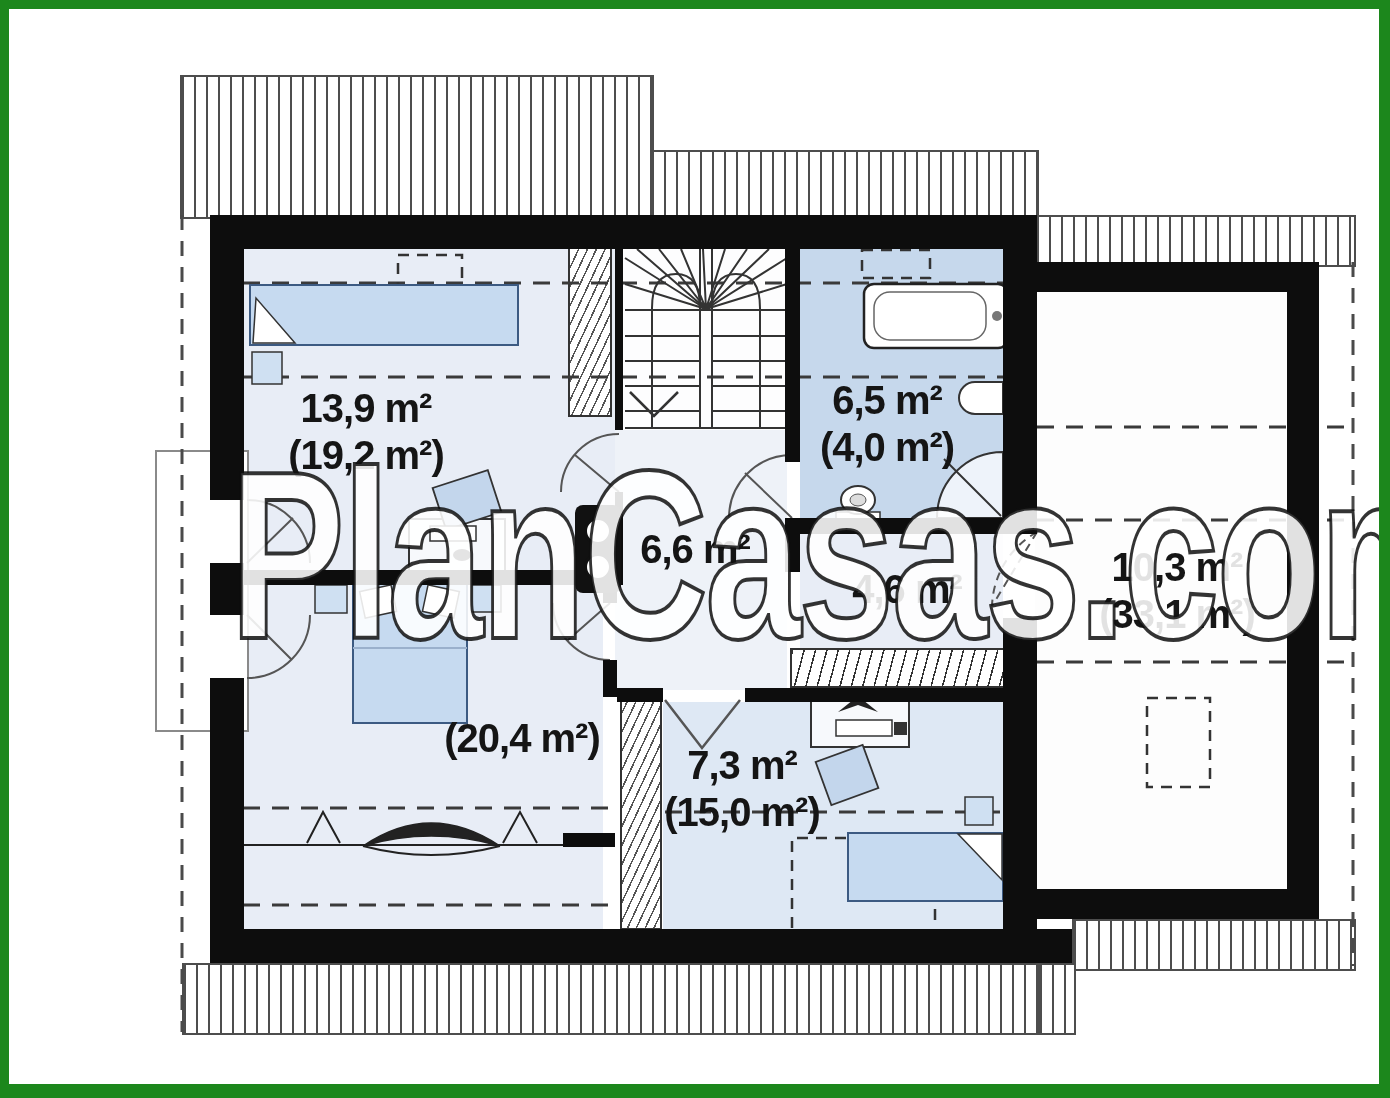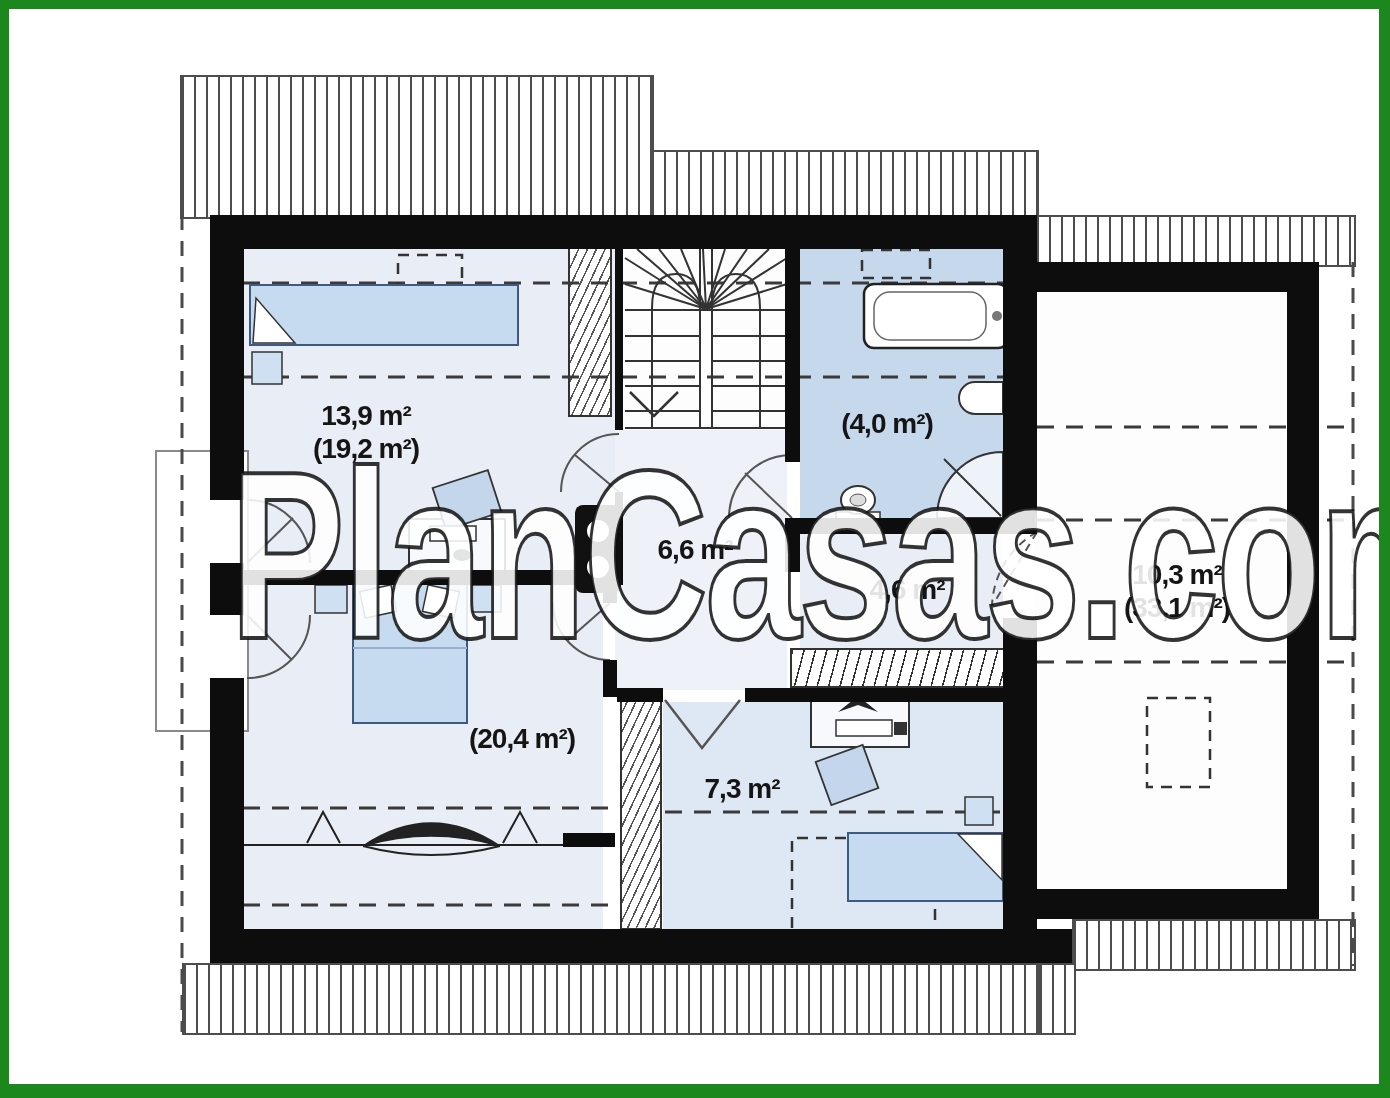--- a/index.html
+++ b/index.html
@@ -10,21 +10,21 @@
   .roof{position:absolute;background-color:#fff;border:2px solid #4d4d4d;z-index:2;
         background-image:repeating-linear-gradient(90deg,#4d4d4d 0 2px,transparent 2px 12px);}
   .balcony{position:absolute;border:2px solid #8a8a8a;background:#fff;z-index:2;}
   .furn{position:absolute;background:#fff;border:2px solid #333;z-index:6;box-sizing:border-box;}
   .hatch-wardrobe{background-image:repeating-linear-gradient(115deg,#555 0 1.5px,transparent 1.5px 8px);}
   .hatch-hanger{background-image:repeating-linear-gradient(105deg,#333 0 1.5px,transparent 1.5px 11px);}
   svg.overlay{position:absolute;left:0;top:0;z-index:8;}
   .chimney{position:absolute;background:#111;border-radius:8px;z-index:13;}
   .chimney .flue{position:absolute;width:22px;height:22px;border-radius:50%;background:#fff;border:3px solid #111;}
   .room-label{position:absolute;z-index:20;transform:translate(-50%,-50%);text-align:center;
-      font-weight:bold;font-size:28px;line-height:1.18;color:#151515;letter-spacing:-1px;white-space:nowrap;}
+      font-weight:bold;font-size:40px;line-height:1.18;color:#151515;letter-spacing:-1px;white-space:nowrap;}
   .room-label span{display:block;}
   .room-label span:empty{display:none;}
   .watermark{position:absolute;left:45px;top:440px;width:1320px;height:230px;z-index:30;
       font-weight:bold;font-size:240px;line-height:230px;text-align:center;letter-spacing:-4px;
       color:rgba(255,255,255,0.88);-webkit-text-stroke:4px rgba(15,15,15,0.85);
       transform:scaleX(0.72);transform-origin:50% 50%;white-space:nowrap;pointer-events:none;}
   .frame{position:absolute;inset:0;border-style:solid;border-color:#1c871c;
       border-width:9px 11px 14px 9px;z-index:40;pointer-events:none;}
 </style>
 </head>
@@ -191,38 +191,40 @@
   <div class="chimney" style="left:575px;top:505px;width:46px;height:88px;">
     <div class="flue" style="left:9px;top:12px;"></div>
     <div class="flue" style="left:9px;top:48px;"></div>
   </div>
 
   <div class="room-label" style="left:366px;top:432px;">
     <span>13,9 m²</span>
     <span>(19,2 m²)</span>
   </div>
   <div class="room-label" style="left:887px;top:424px;">
+    <span>6,5 m²</span>
     <span>(4,0 m²)</span>
   </div>
   <div class="room-label" style="left:695px;top:550px;">
     <span>6,6 m²</span>
 
   </div>
   <div class="room-label" style="left:907px;top:590px;">
     <span>4,6 m²</span>
 
   </div>
   <div class="room-label" style="left:1177px;top:591px;">
     <span>10,3 m²</span>
     <span>(33,1 m²)</span>
   </div>
   <div class="room-label" style="left:522px;top:739px;">
     <span>(20,4 m²)</span>
   </div>
   <div class="room-label" style="left:742px;top:789px;">
     <span>7,3 m²</span>
+    <span>(15,0 m²)</span>
   </div>
 
   <div class="watermark">PlanCasas.com</div>
 
   <div class="frame"></div>
 
 </div>
 
 </body></html>

